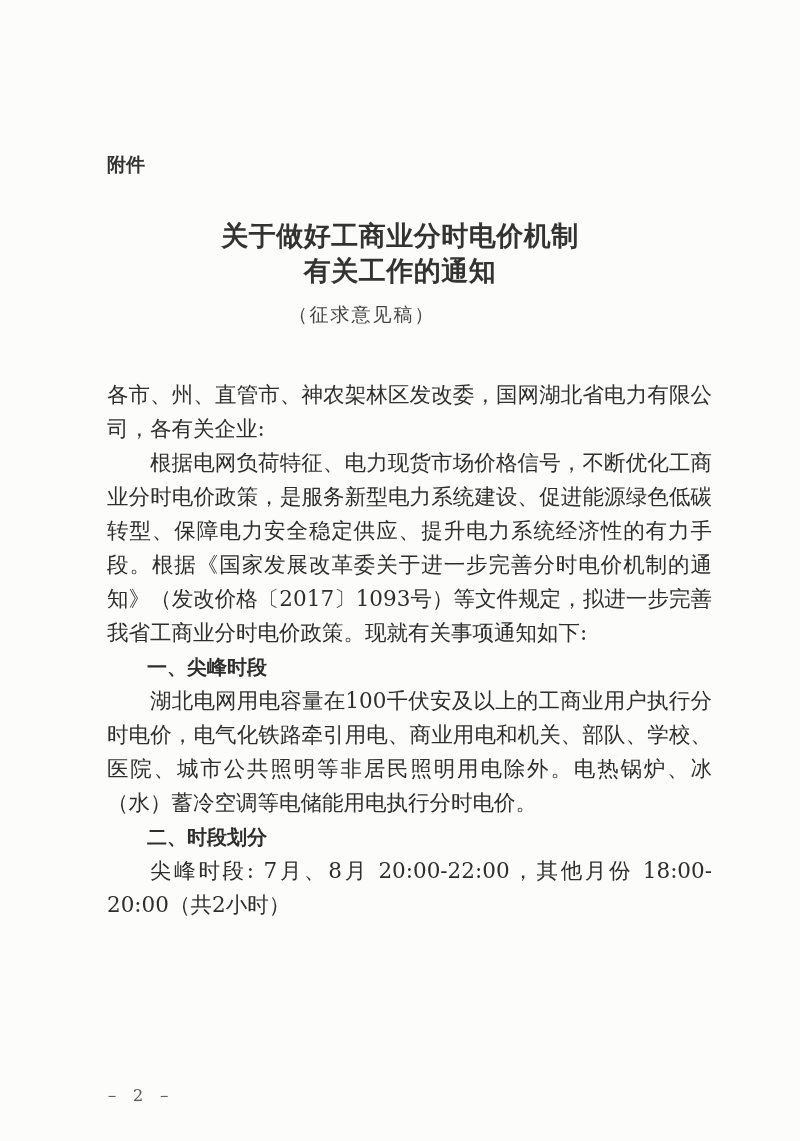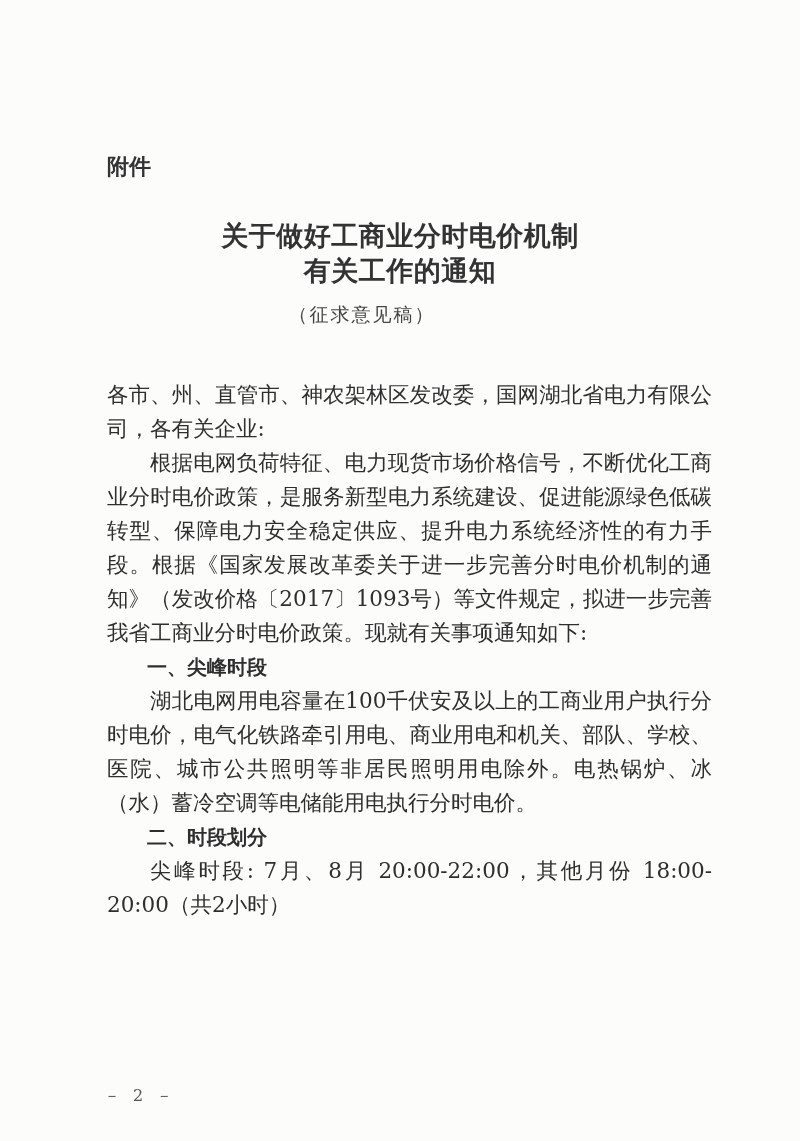--- a/index.html
+++ b/index.html
@@ -4,21 +4,21 @@
 <style>
   html, body { margin: 0; padding: 0; }
   body {
     width: 800px; height: 1141px; position: relative; overflow: hidden;
     background: #fcfcfa; color: #2a2a2a;
     font-family: "DejaVu Serif", "Liberation Serif", serif;
   }
   .attachment {
     position: absolute; left: 107px; top: 152px;
     font-family: "DejaVu Sans", "Liberation Sans", sans-serif;
-    font-weight: bold; font-size: 22px; color: #333;
+    font-weight: bold; font-size: 19px; color: #333;
   }
   .title {
     position: absolute; left: 0; width: 800px; text-align: center;
     font-size: 27px; font-weight: bold; color: #333; letter-spacing: 0.5px;
   }
   .t1 { top: 218px; }
   .t2 { top: 253px; text-align: center; }
   .subtitle {
     position: absolute; left: 0; width: 724px; text-align: center; top: 302px;
     font-size: 19px; color: #444; letter-spacing: 2px;

